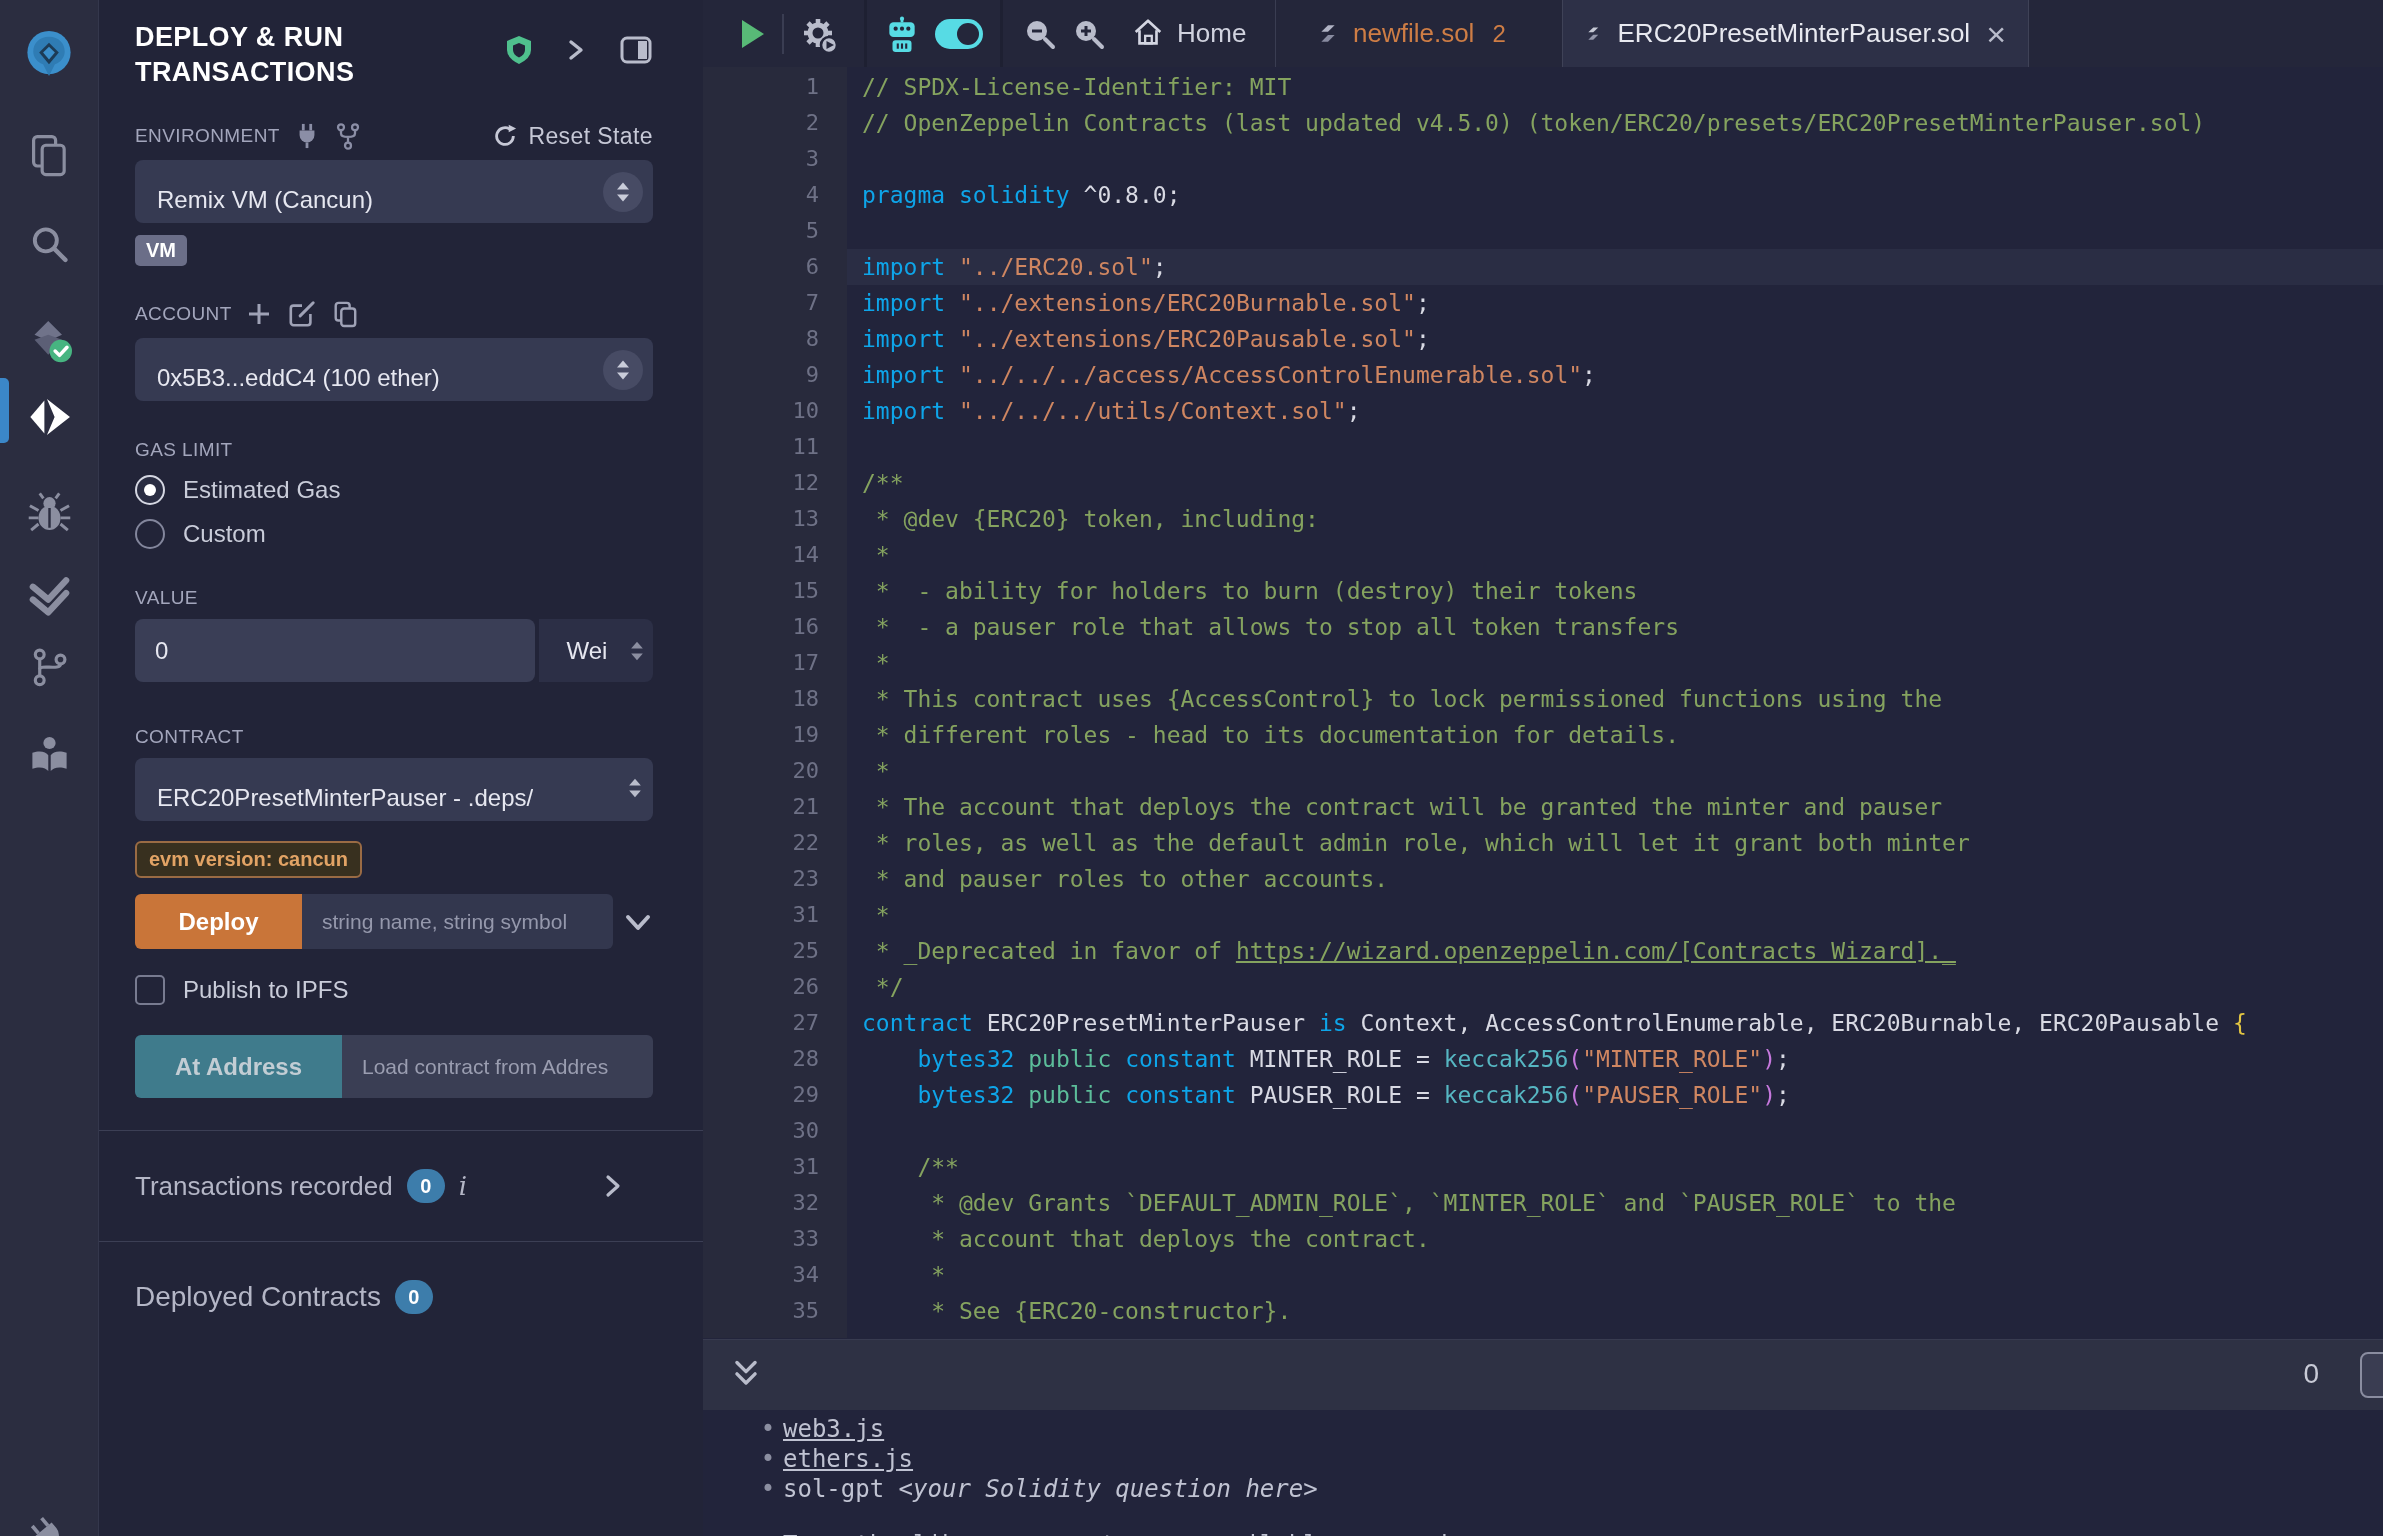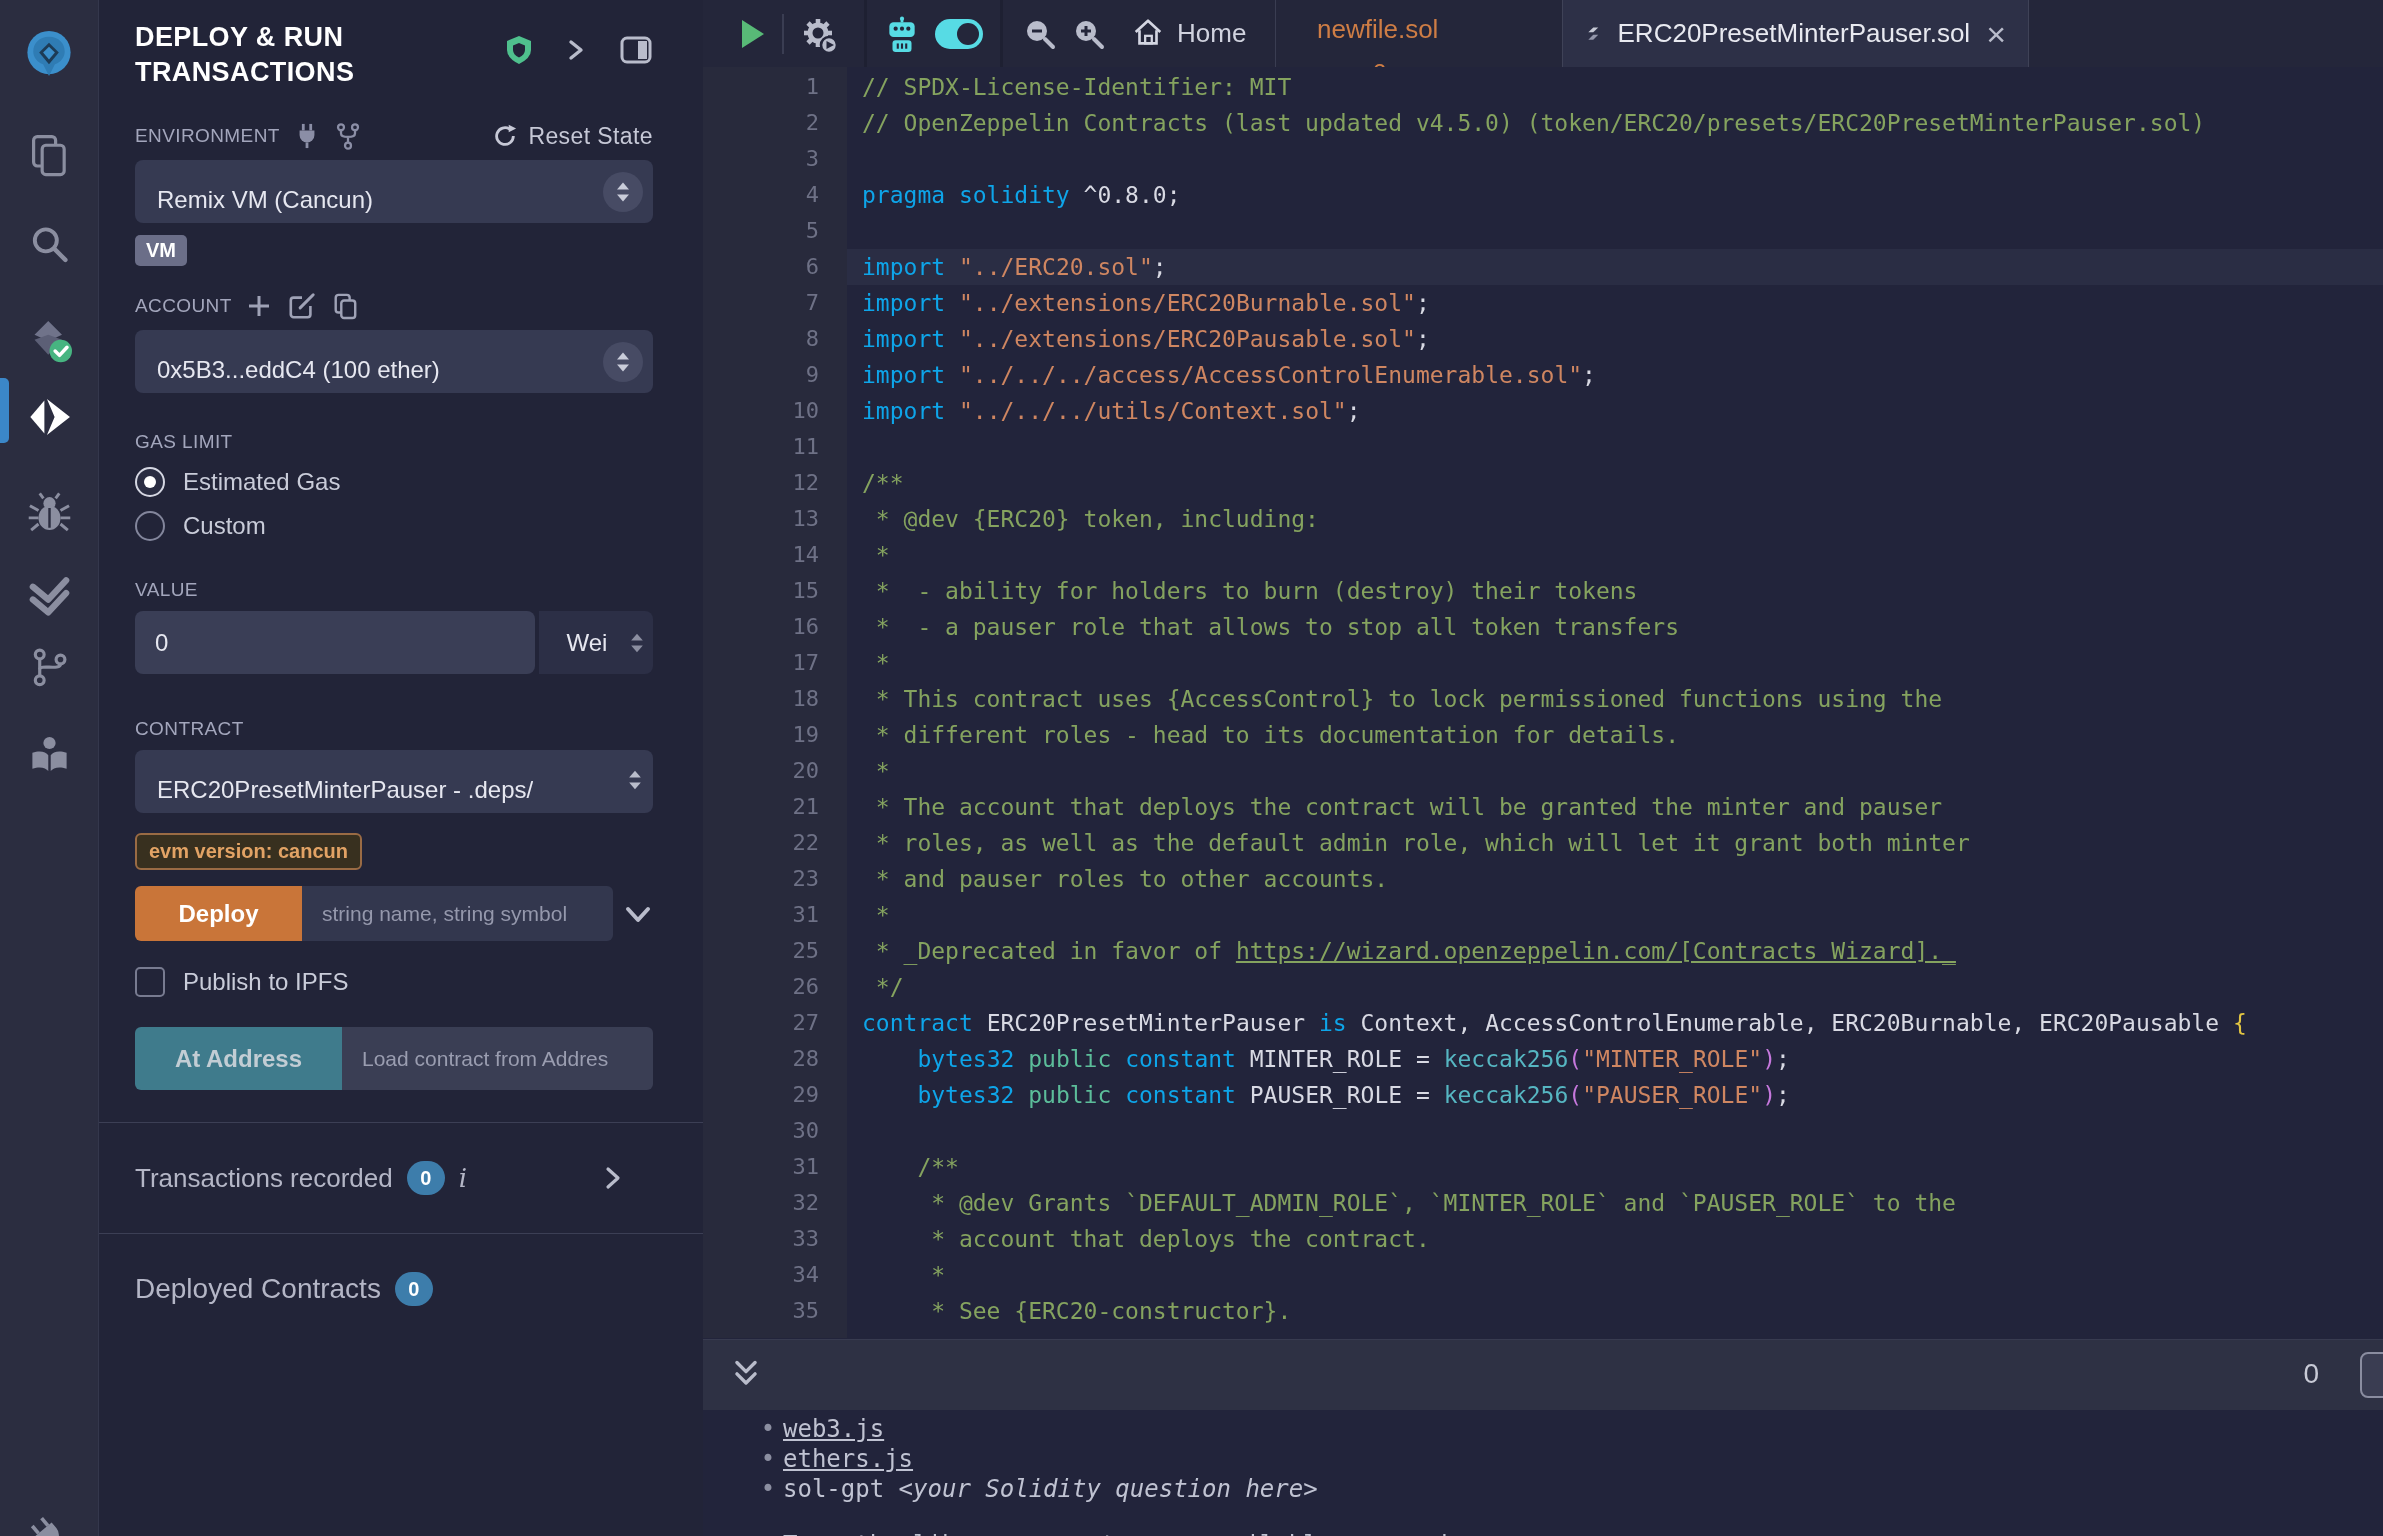--- a/index.html
+++ b/index.html
@@ -76,21 +76,21 @@
   
   #main { position:absolute; left:703px; top:0; width:1681px; height:1537px; background:#22243b; }
 
   #tabbar { position:absolute; left:0; top:0; width:100%; height:67px; background:#24263a; }
   .tb-abs { position:absolute; top:16px; display:flex; align-items:center; cursor:pointer; }
   .tbsep-s { position:absolute; top:14px; width:2px; height:40px; background:#3a3d52; }
   .tbsep-f { position:absolute; top:0; width:3px; height:67px; background:#1e2032; }
   .tabsep { position:absolute; top:0; width:1px; height:67px; background:#3a3d52; }
   .tab-text { font-size:26px; }
   #tab-home-label { color:#d0d2de; margin-left:12px; }
-  #tab-newfile { position:absolute; left:594px; top:0; height:67px; display:flex; align-items:center; gap:14px; padding:0 20px; cursor:pointer;flex-direction:column; }
+  #tab-newfile { position:absolute; left:594px; top:0; height:67px; display:flex; align-items:center; gap:14px; padding:0 20px; cursor:pointer; }
   #tab-newfile .tab-text { color:#ce7d45; }
   #newfile-badge { color:#ce7d45; font-size:24px; margin-left:4px; }
   #tab-active { position:absolute; left:859px; top:0; width:467px; height:67px; background:#2d3047; border-left:1px solid #3f4257; border-right:1px solid #3f4257; display:flex; align-items:center; gap:16px; padding:0 22px; cursor:pointer; }
   #tab-active .tab-text { color:#e8e9f0; }
   #tab-close { margin-left:auto; color:#b9bccb; font-size:34px; line-height:1; cursor:pointer; }
 
   
   #ai-toggle { width:48px; height:30px; background:#57dbe4; border-radius:15px; position:relative; cursor:pointer; }
   #ai-toggle::after { content:""; position:absolute; right:4px; top:4px; width:22px; height:22px; border-radius:50%; background:#24263a; }
 
@@ -279,21 +279,21 @@
     <span class="spinner">
       <svg width="22" height="24" viewBox="0 0 24 28">
         <polygon points="5,11 12,3 19,11" fill="#c9ccd9"></polygon>
         <polygon points="5,17 12,25 19,17" fill="#c9ccd9"></polygon>
       </svg>
     </span>
   </div>
   <span class="vm-badge">VM</span>
 
   
-  <div class="sec-label-row" style="margin-top:26px">
+  <div class="sec-label-row" style="margin-top:34px">
     <span class="sec-label">ACCOUNT</span>
     <span class="icon-inline">
       <span>
         <svg width="26" height="26" viewBox="0 0 26 26">
           <line x1="13" y1="3" x2="13" y2="23" stroke="#9fa2b6" stroke-width="3"></line>
           <line x1="3" y1="13" x2="23" y2="13" stroke="#9fa2b6" stroke-width="3"></line>
         </svg>
       </span>
       <span>
         <svg width="28" height="28" viewBox="0 0 30 30">

